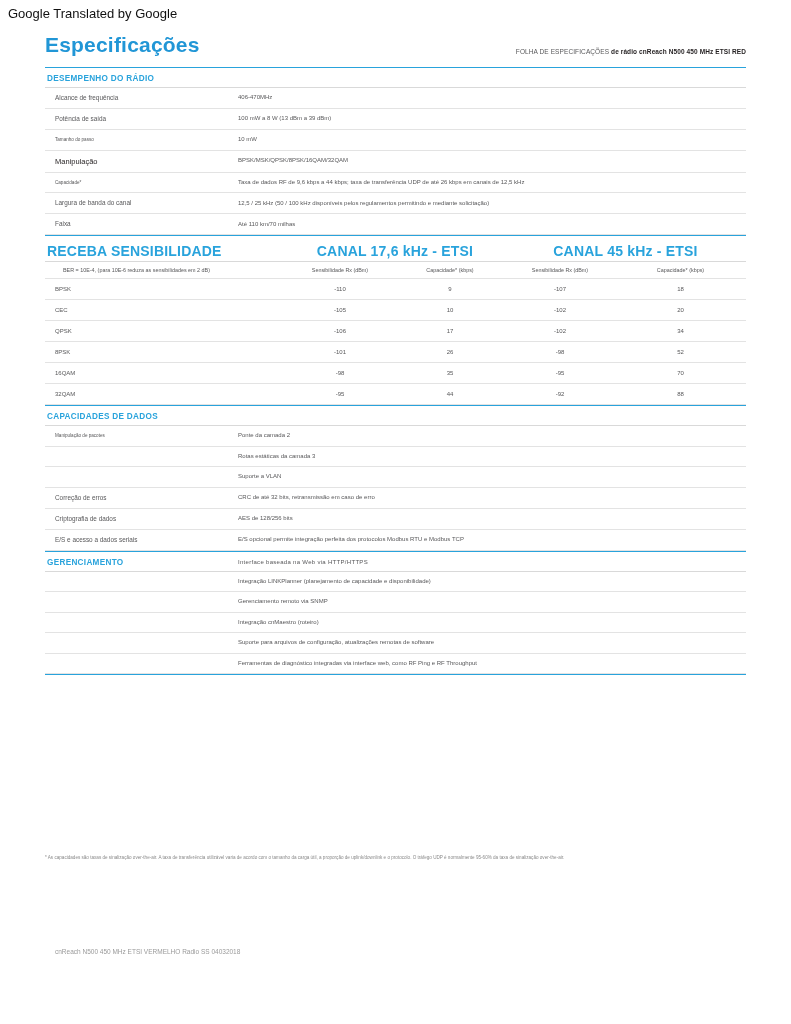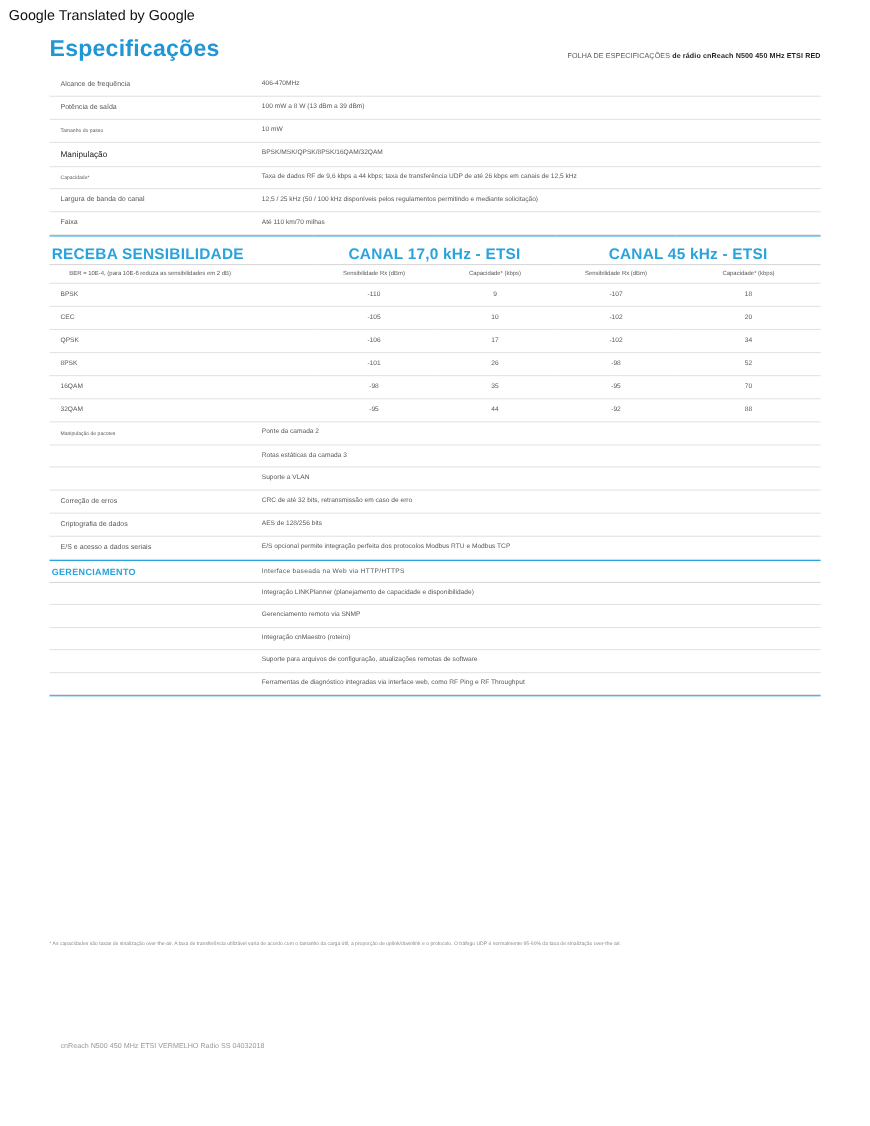--- a/index.html
+++ b/index.html
@@ -158,20 +158,23 @@
       <span>FOLHA DE ESPECIFICAÇÕES </span><b>de rádio cnReach N500 450 MHz ETSI RED</b>
     </div>
   </div>
 
   <table class="spec">
     <colgroup>
         <col style="width:185px">
         <col>
       </colgroup>
     <tbody>
+      <tr class="section-head">
+        <td colspan="2">DESEMPENHO DO RÁDIO</td>
+      </tr>
       <tr class="row mid">
         <td class="label">Alcance de frequência</td>
         <td class="value">406-470MHz</td>
       </tr>
       <tr class="row mid">
         <td class="label">Potência de saída</td>
         <td class="value">100 mW a 8 W (13 dBm a 39 dBm)</td>
       </tr>
       <tr class="row tiny">
         <td class="label">Tamanho do passo</td>
@@ -200,21 +203,21 @@
     <colgroup>
       <col style="width:240px">
         <col style="width:110px">
         <col style="width:110px">
         <col style="width:110px">
         <col>
     </colgroup>
     <tbody>
       <tr class="rx-head">
         <td>RECEBA SENSIBILIDADE</td>
-        <td class="ch" colspan="2">CANAL 17,0 kHz - ETSI</td>
+        <td class="ch" colspan="2">CANAL 17,6 kHz - ETSI</td>
         <td class="ch" colspan="2">CANAL 45 kHz - ETSI</td>
       </tr>
       <tr class="rx-sub">
         <td class="first">BER = 10E-4, (para 10E-6 reduza as sensibilidades em 2 dB)</td>
         <td class="c">Sensibilidade Rx (dBm)</td>
         <td class="c">Capacidade* (kbps)</td>
         <td class="c">Sensibilidade Rx (dBm)</td>
         <td class="c">Capacidade* (kbps)</td>
       </tr>
       <tr class="rxrow">
@@ -261,20 +264,23 @@
       </tr>
     </tbody>
   </table>
 
   <table class="spec">
     <colgroup>
         <col style="width:185px">
         <col>
       </colgroup>
     <tbody>
+      <tr class="section-head">
+        <td colspan="2">CAPACIDADES DE DADOS</td>
+      </tr>
       <tr class="row tiny">
         <td class="label">Manipulação de pacotes</td>
         <td class="value">Ponte da camada 2</td>
       </tr>
       <tr class="row tiny">
         <td class="label"></td>
         <td class="value">Rotas estáticas da camada 3</td>
       </tr>
       <tr class="row tiny">
         <td class="label"></td>

